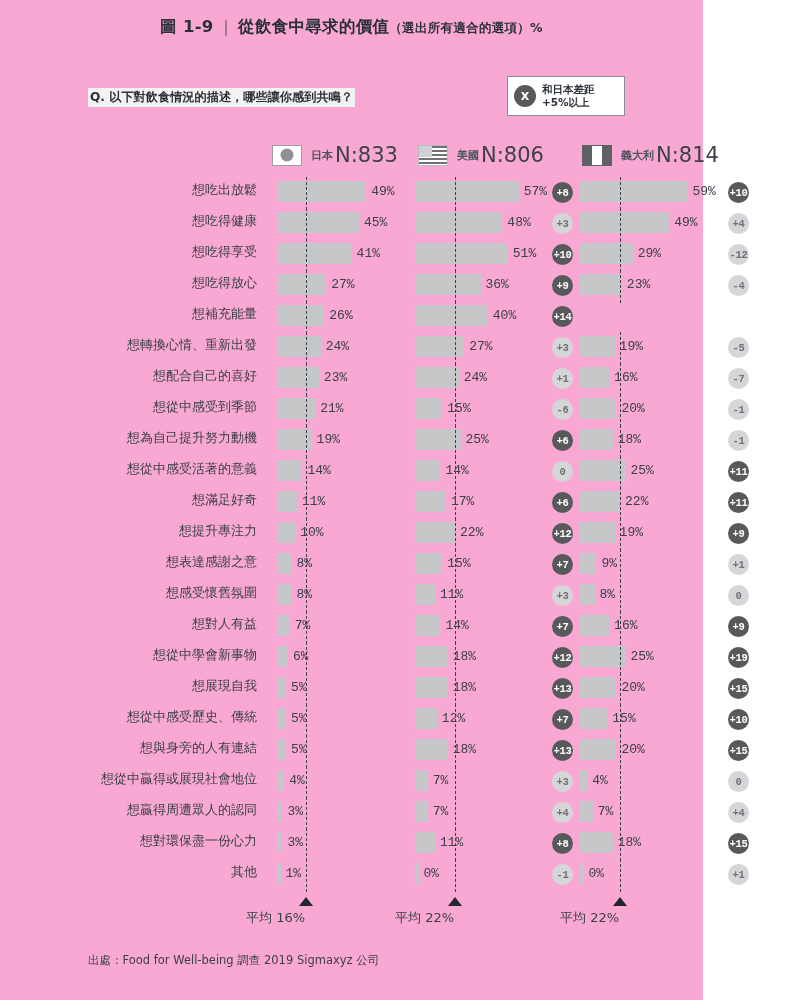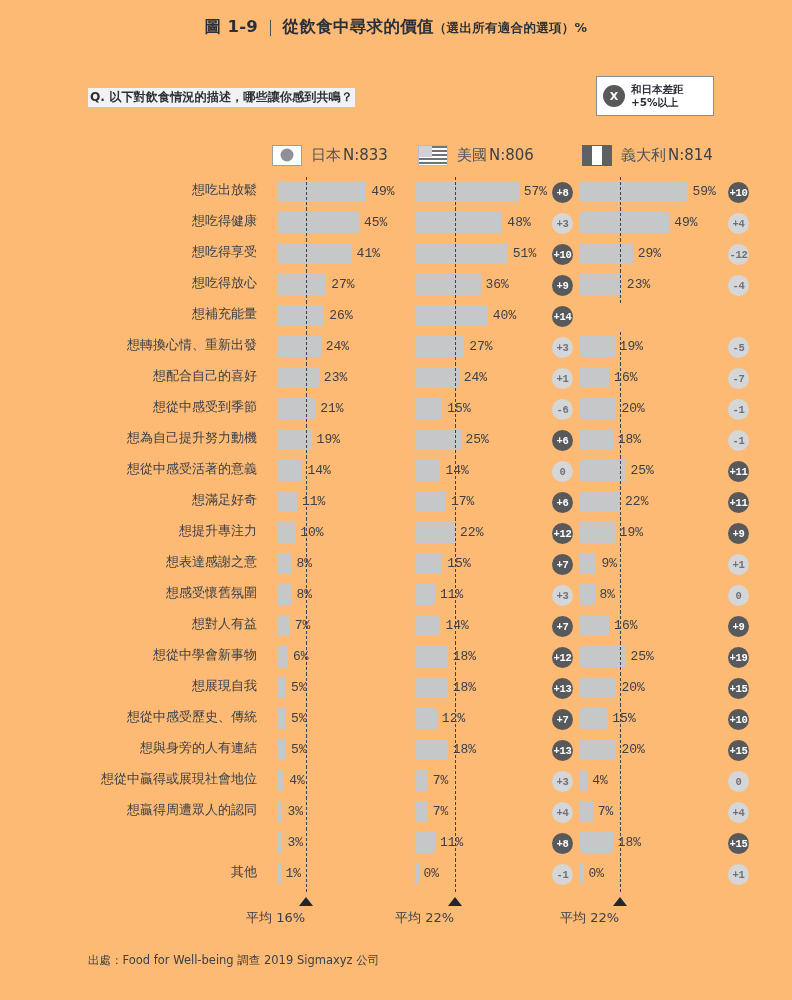--- a/index.html
+++ b/index.html
@@ -6,23 +6,23 @@
   html, body {
     margin: 0; padding: 0;
     width: 792px; height: 1000px;
     background: #ffffff;
     font-family: "DejaVu Sans", "Liberation Sans", sans-serif;
     color: #3b4049;
     overflow: hidden;
   }
   #page {
     position: relative;
-    width: 792px;
+    width: 703px;
     height: 1000px;
-    background: #fdba74;
+    background: #f9a8d4;
   }
 
   
   .fig-title {
     position: absolute;
     left: 0; right: 0; top: 16px;
     text-align: center;
     font-size: 16.5px;
     font-weight: bold;
     color: #2b3038;
@@ -104,22 +104,22 @@
   }
   .flag-it {
     background:#5d6166;
     border:1px solid #5d6166;
   }
   .flag-it::after {
     content:""; position:absolute; left:33.3%; top:0;
     width:33.4%; height:100%;
     background:#ffffff;
   }
-  .legend-name { font-size:15px; color:#4f545c; white-space:nowrap; }
-  .legend-n { font-size:15px; color:#3b4049; white-space:nowrap; margin-left:2px; }
+  .legend-name { font-size:11px; color:#4f545c; white-space:nowrap;font-weight:bold; }
+  .legend-n { font-size:21px; color:#3b4049; white-space:nowrap; margin-left:2px; }
 
   
   #rows { position: absolute; left: 0; top: 178px; width: 792px; }
   .row { position: relative; height: 31px; font-family: Liberation Mono, monospace; }
 
   .row-label {
     position: absolute;
     left: 0; top: 0;
     width: 266px;
     height: 31px;
@@ -641,20 +641,21 @@
           <div class="badge lo badge-us">+4</div>
         </div>
         <div class="panel panel-it">
           <div class="bar" style="width: 12.74px;"></div>
           <div class="dashline" style="left: 40.04px;"></div>
           <div class="val" style="left: 17.74px;">7%</div>
           <div class="badge lo badge-it">+4</div>
         </div>
       </div>
       <div class="row">
+        <div class="row-label">想對環保盡一份心力</div>
         <div class="panel panel-jp">
           <div class="bar" style="width: 5.46px;"></div>
           <div class="dashline" style="left: 29.12px;"></div>
           <div class="val" style="left: 10.46px;">3%</div>
         </div>
         <div class="panel panel-us">
           <div class="bar" style="width: 20.02px;"></div>
           <div class="dashline" style="left: 40.04px;"></div>
           <div class="val" style="left: 25.02px;">11%</div>
           <div class="badge hi badge-us">+8</div>

